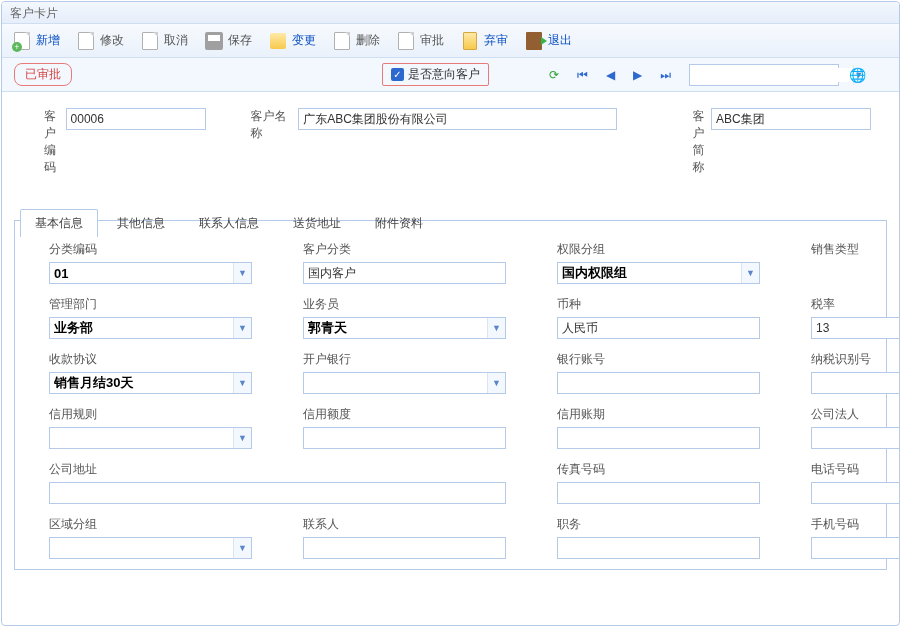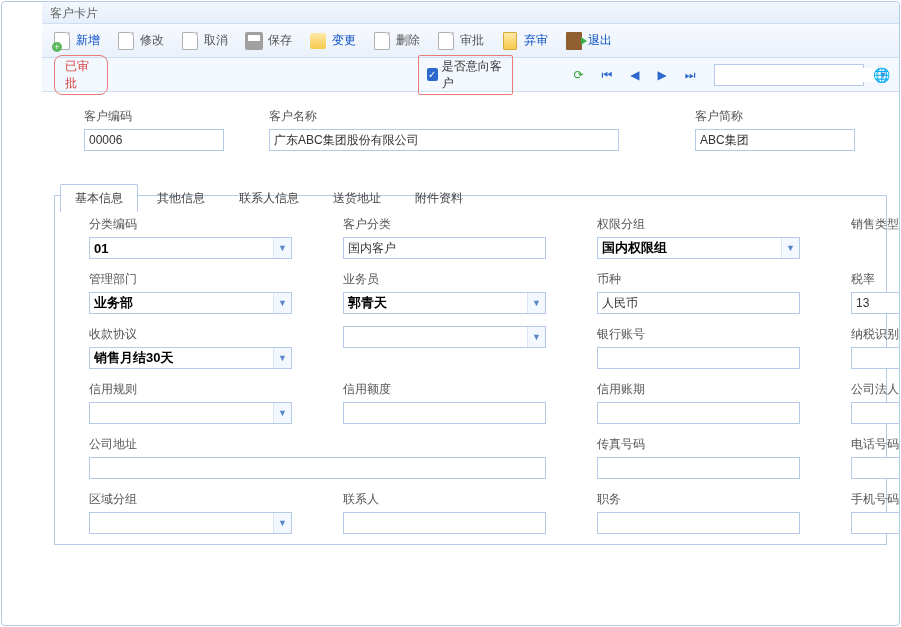--- a/index.html
+++ b/index.html
@@ -11,21 +11,20 @@
     color: #333;
   }
   .window {
     width: 899px;
     height: 625px;
     margin: 1px;
     border: 1px solid #b5c9e8;
     border-radius: 4px;
     background: #fff;
     overflow: hidden;
-    padding-left: 40px;
   }
   .titlebar {
     height: 22px;
     background: linear-gradient(#f3f7fd, #e6eefb);
     border-bottom: 1px solid #d0def2;
     padding: 0 8px;
     line-height: 22px;
     color: #666;
   }
   .toolbar {
@@ -116,21 +115,21 @@
     align-items:center;
   }
   .search-caret { width:16px; height:100%; border-left:1px solid #e0e8f5; display:flex; align-items:center; justify-content:center; color:#5a86c8; font-size:9px;}
   .refresh-ico { margin-left:10px; color:#3b7cd3; font-size:14px; cursor:pointer; }
 
   .form-top {
     display:flex;
     padding: 16px 28px 10px 42px;
     gap: 40px;
   }
-  .form-top .fgroup { display:flex; flex-direction:column; gap:4px; }
+  .form-top .fgroup { display:flex; gap:4px; }
   .form-top .fgroup:nth-child(1) input { width: 140px; }
   .form-top .fgroup:nth-child(2) { margin-left: 5px; }
   .form-top .fgroup:nth-child(2) input { width: 350px; }
   .form-top .fgroup:nth-child(3) { margin-left: 36px; }
   .form-top .fgroup:nth-child(3) input { width: 160px; }
   input.txt {
     height: 22px;
     border: 1px solid #b5c9e8;
     padding: 0 4px;
     font-size:12px;
@@ -357,20 +356,21 @@
       </div>
 
       <div class="field">
         <span class="label">收款协议</span>
         <div class="combo">
             <input value="销售月结30天" style="">
             <span class="caret">▼</span>
           </div>
       </div>
       <div class="field">
+        <span class="label">开户银行</span>
         <div class="combo">
             <input value="" style="">
             <span class="caret">▼</span>
           </div>
       </div>
       <div class="field">
         <span class="label">银行账号</span>
         <input class="txt" value="" style="">
       </div>
       <div class="field">

